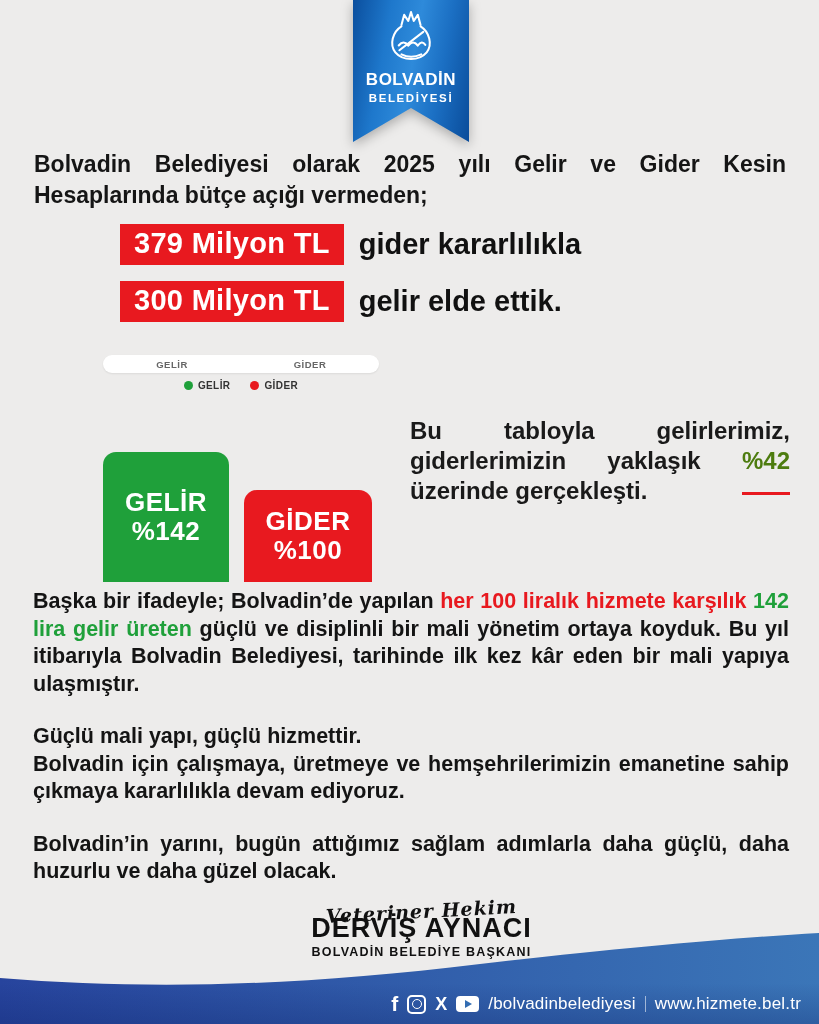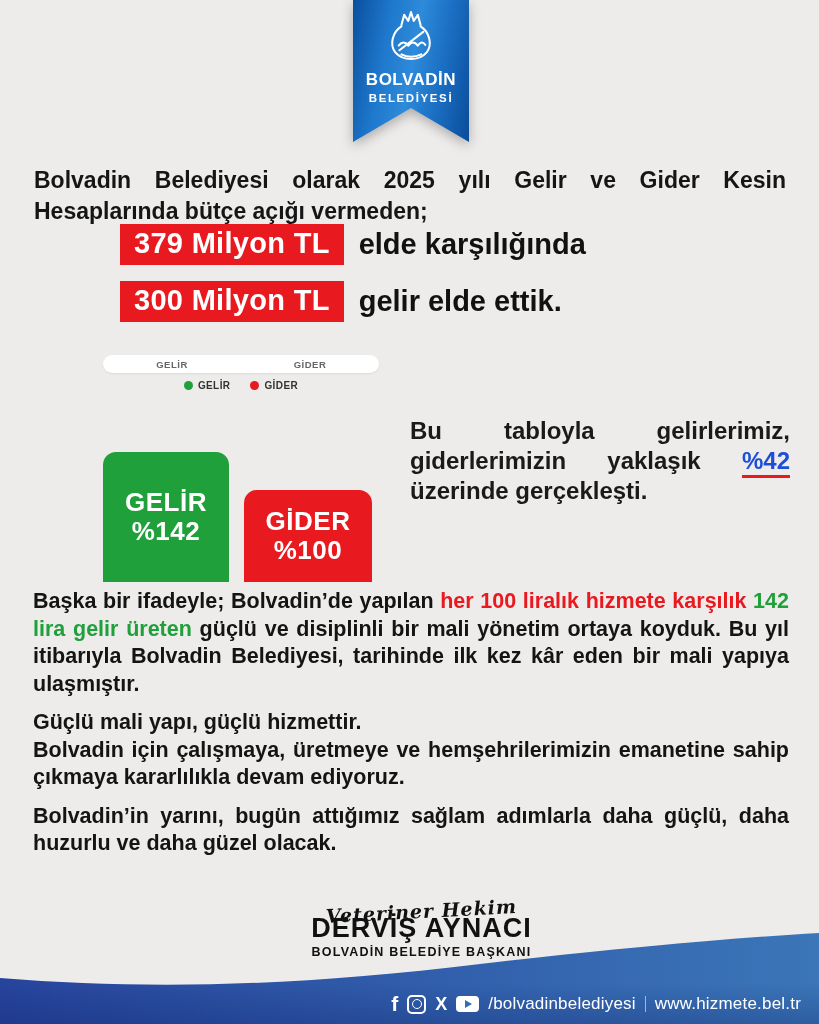--- a/index.html
+++ b/index.html
@@ -12,21 +12,21 @@
   .ribbon{width:100%;height:100%;
     clip-path:polygon(0 0,100% 0,100% 100%,50% 76%,0 100%);
     background:linear-gradient(100deg,#0b4f9e 0%,#1e78cc 28%,#2e8ada 50%,#1b6fc3 72%,#0a4c9a 100%);
     display:flex;flex-direction:column;align-items:center;padding-top:8px;box-sizing:border-box;color:#fff;}
   .ribbon svg{display:block;}
   .ribbon-title{font-size:17px;font-weight:700;letter-spacing:.5px;margin-top:2px;}
   .ribbon-subtitle{font-size:11.5px;font-weight:700;letter-spacing:1.6px;margin-top:2px;}
 
   
   .intro{position:absolute;left:34px;top:149px;width:752px;
-    font-size:23px;line-height:31px;font-weight:700;color:#151515;text-align:justify;margin-top:16px;}
+    font-size:23px;line-height:31px;font-weight:700;color:#151515;text-align:justify;}
 
   
   .stats{position:absolute;left:120px;top:224px;display:flex;flex-direction:column;gap:16px;}
   .stat-row{display:flex;align-items:center;gap:15px;}
   .stat-value{background:#e8191f;color:#fff;font-size:29px;font-weight:700;
     padding:3px 14px 5px;letter-spacing:.3px;white-space:nowrap;}
   .stat-label{font-size:29px;font-weight:700;color:#111;white-space:nowrap;}
 
   
   .chart-title{position:absolute;left:103px;top:331px;width:276px;text-align:center;
@@ -42,27 +42,27 @@
   .dot-green{background:#1fa03a;}
   .dot-red{background:#e8191f;}
   .bar{position:absolute;display:flex;flex-direction:column;align-items:center;justify-content:center;
     color:#fff;font-weight:700;font-size:26px;line-height:1.12;letter-spacing:.5px;border-radius:13px 13px 0 0;text-align:center;}
   .bar-gelir{left:103px;top:452px;width:126px;height:130px;background:#1fa03a;}
   .bar-gider{left:244px;top:490px;width:128px;height:92px;background:#e8191f;}
 
   
   .callout{position:absolute;left:410px;top:416px;width:380px;
     font-size:24px;line-height:30px;font-weight:700;color:#1a1a1a;text-align:justify;}
-  .callout .hl{color:#1d4ed8;border-bottom:3px solid #e8191f;padding-bottom:1px;}
+  .callout .hl{color:#4d7c0f;border-bottom:3px solid #e8191f;padding-bottom:18px;}
 
   
   .bodytext{position:absolute;left:33px;top:588px;width:756px;
     font-size:21.5px;line-height:27.5px;font-weight:700;color:#141414;text-align:justify;}
   .bodytext p{margin:0;}
-  .bodytext p.gap{margin-top:11px;}
+  .bodytext p.gap{margin-top:25px;}
   .seg-red{color:#e8191f;}
   .seg-green{color:#1fa03a;}
 
   
   .signature{position:absolute;left:0;right:0;top:900px;text-align:center;transform:translateX(12px);color:#111;}
   .sig-script{display:block;font-family:"DejaVu Serif",serif;font-style:italic;font-weight:700;
     font-size:19px;transform:rotate(-3deg);margin-bottom:-9px;letter-spacing:1px;}
   .sig-name{display:block;font-size:27px;font-weight:700;letter-spacing:1px;}
   .sig-role{display:block;font-size:12.5px;font-weight:700;letter-spacing:1.2px;margin-top:1px;}
 
@@ -100,21 +100,21 @@
       <span class="ribbon-title">BOLVADİN</span>
       <span class="ribbon-subtitle">BELEDİYESİ</span>
     </div>
   </div>
 
   <div class="intro">Bolvadin Belediyesi olarak 2025 yılı Gelir ve Gider Kesin Hesaplarında bütçe açığı vermeden;</div>
 
   <div class="stats">
     <div class="stat-row">
       <span class="stat-value">379 Milyon TL</span>
-      <span class="stat-label">elde karşılığında</span>
+      <span class="stat-label">gider kararlılıkla</span>
     </div>
     <div class="stat-row">
       <span class="stat-value">300 Milyon TL</span>
       <span class="stat-label">gelir elde ettik.</span>
     </div>
   </div>
 
   <div class="chart-pill">
     <span class="tab">GELİR</span>
     <span class="tab">GİDER</span>

